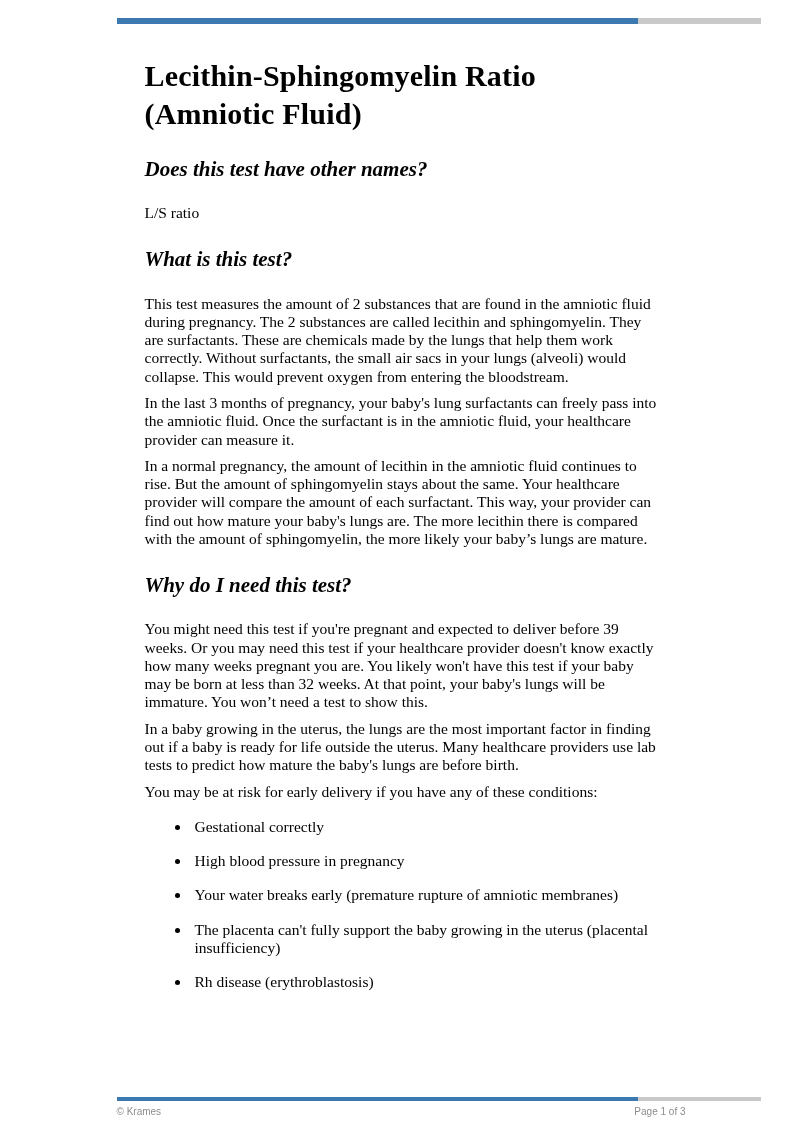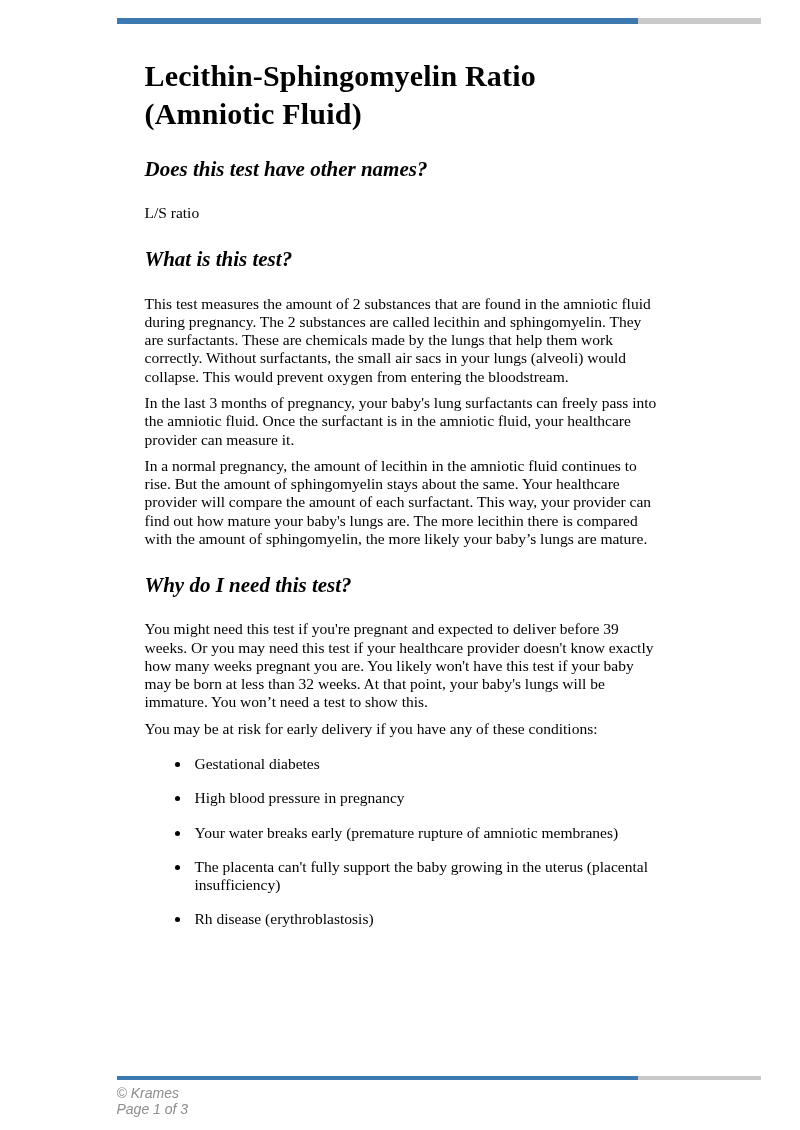--- a/index.html
+++ b/index.html
@@ -62,24 +62,22 @@
   }
   li:last-child { margin-bottom: 0; }
 
   
   footer { margin-top: auto; padding-bottom: 13px; }
   .footer-meta {
     display: flex;
     justify-content: space-between;
     margin: 5px 75px 0 77px;
     font-family: "Liberation Sans", sans-serif;
-    font-style: italic;
-    font-size: 14px;
+    font-size: 10px;
     color: #8c8c8c;
-    flex-direction: column;
   }
 </style>
 </head>
 <body>
 
 <div class="page">
 
   <div class="rule rule-top">
     <div class="blue"></div>
     <div class="gray"></div>
@@ -92,24 +90,25 @@
     <h2>Does this test have other names?</h2>
     <p>L/S ratio</p>
 
     <h2>What is this test?</h2>
     <p>This test measures the amount of 2 substances that are found in the amniotic fluid during pregnancy. The 2 substances are called lecithin and sphingomyelin. They are surfactants. These are chemicals made by the lungs that help them work correctly. Without surfactants, the small air sacs in your lungs (alveoli) would collapse. This would prevent oxygen from entering the bloodstream.</p>
     <p>In the last 3 months of pregnancy, your baby's lung surfactants can freely pass into the amniotic fluid. Once the surfactant is in the amniotic fluid, your healthcare provider can measure it.</p>
     <p>In a normal pregnancy, the amount of lecithin in the amniotic fluid continues to rise. But the amount of sphingomyelin stays about the same. Your healthcare provider will compare the amount of each surfactant. This way, your provider can find out how mature your baby's lungs are. The more lecithin there is compared with the amount of sphingomyelin, the more likely your baby’s lungs are mature.</p>
 
     <h2>Why do I need this test?</h2>
     <p>You might need this test if you're pregnant and expected to deliver before 39 weeks. Or you may need this test if your healthcare provider doesn't know exactly how many weeks pregnant you are. You likely won't have this test if your baby may be born at less than 32 weeks. At that point, your baby's lungs will be immature. You won’t need a test to show this.</p>
+    <p>In a baby growing in the uterus, the lungs are the most important factor in finding out if a baby is ready for life outside the uterus. Many healthcare providers use lab tests to predict how mature the baby's lungs are before birth.</p>
     <p>You may be at risk for early delivery if you have any of these conditions:</p>
 
     <ul>
-      <li>Gestational diabetes</li>
+      <li>Gestational correctly</li>
       <li>High blood pressure in pregnancy</li>
       <li>Your water breaks early (premature rupture of amniotic membranes)</li>
       <li>The placenta can't fully support the baby growing in the uterus (placental insufficiency)</li>
       <li>Rh disease (erythroblastosis)</li>
     </ul>
 
 
   </main>
 
   <footer>

